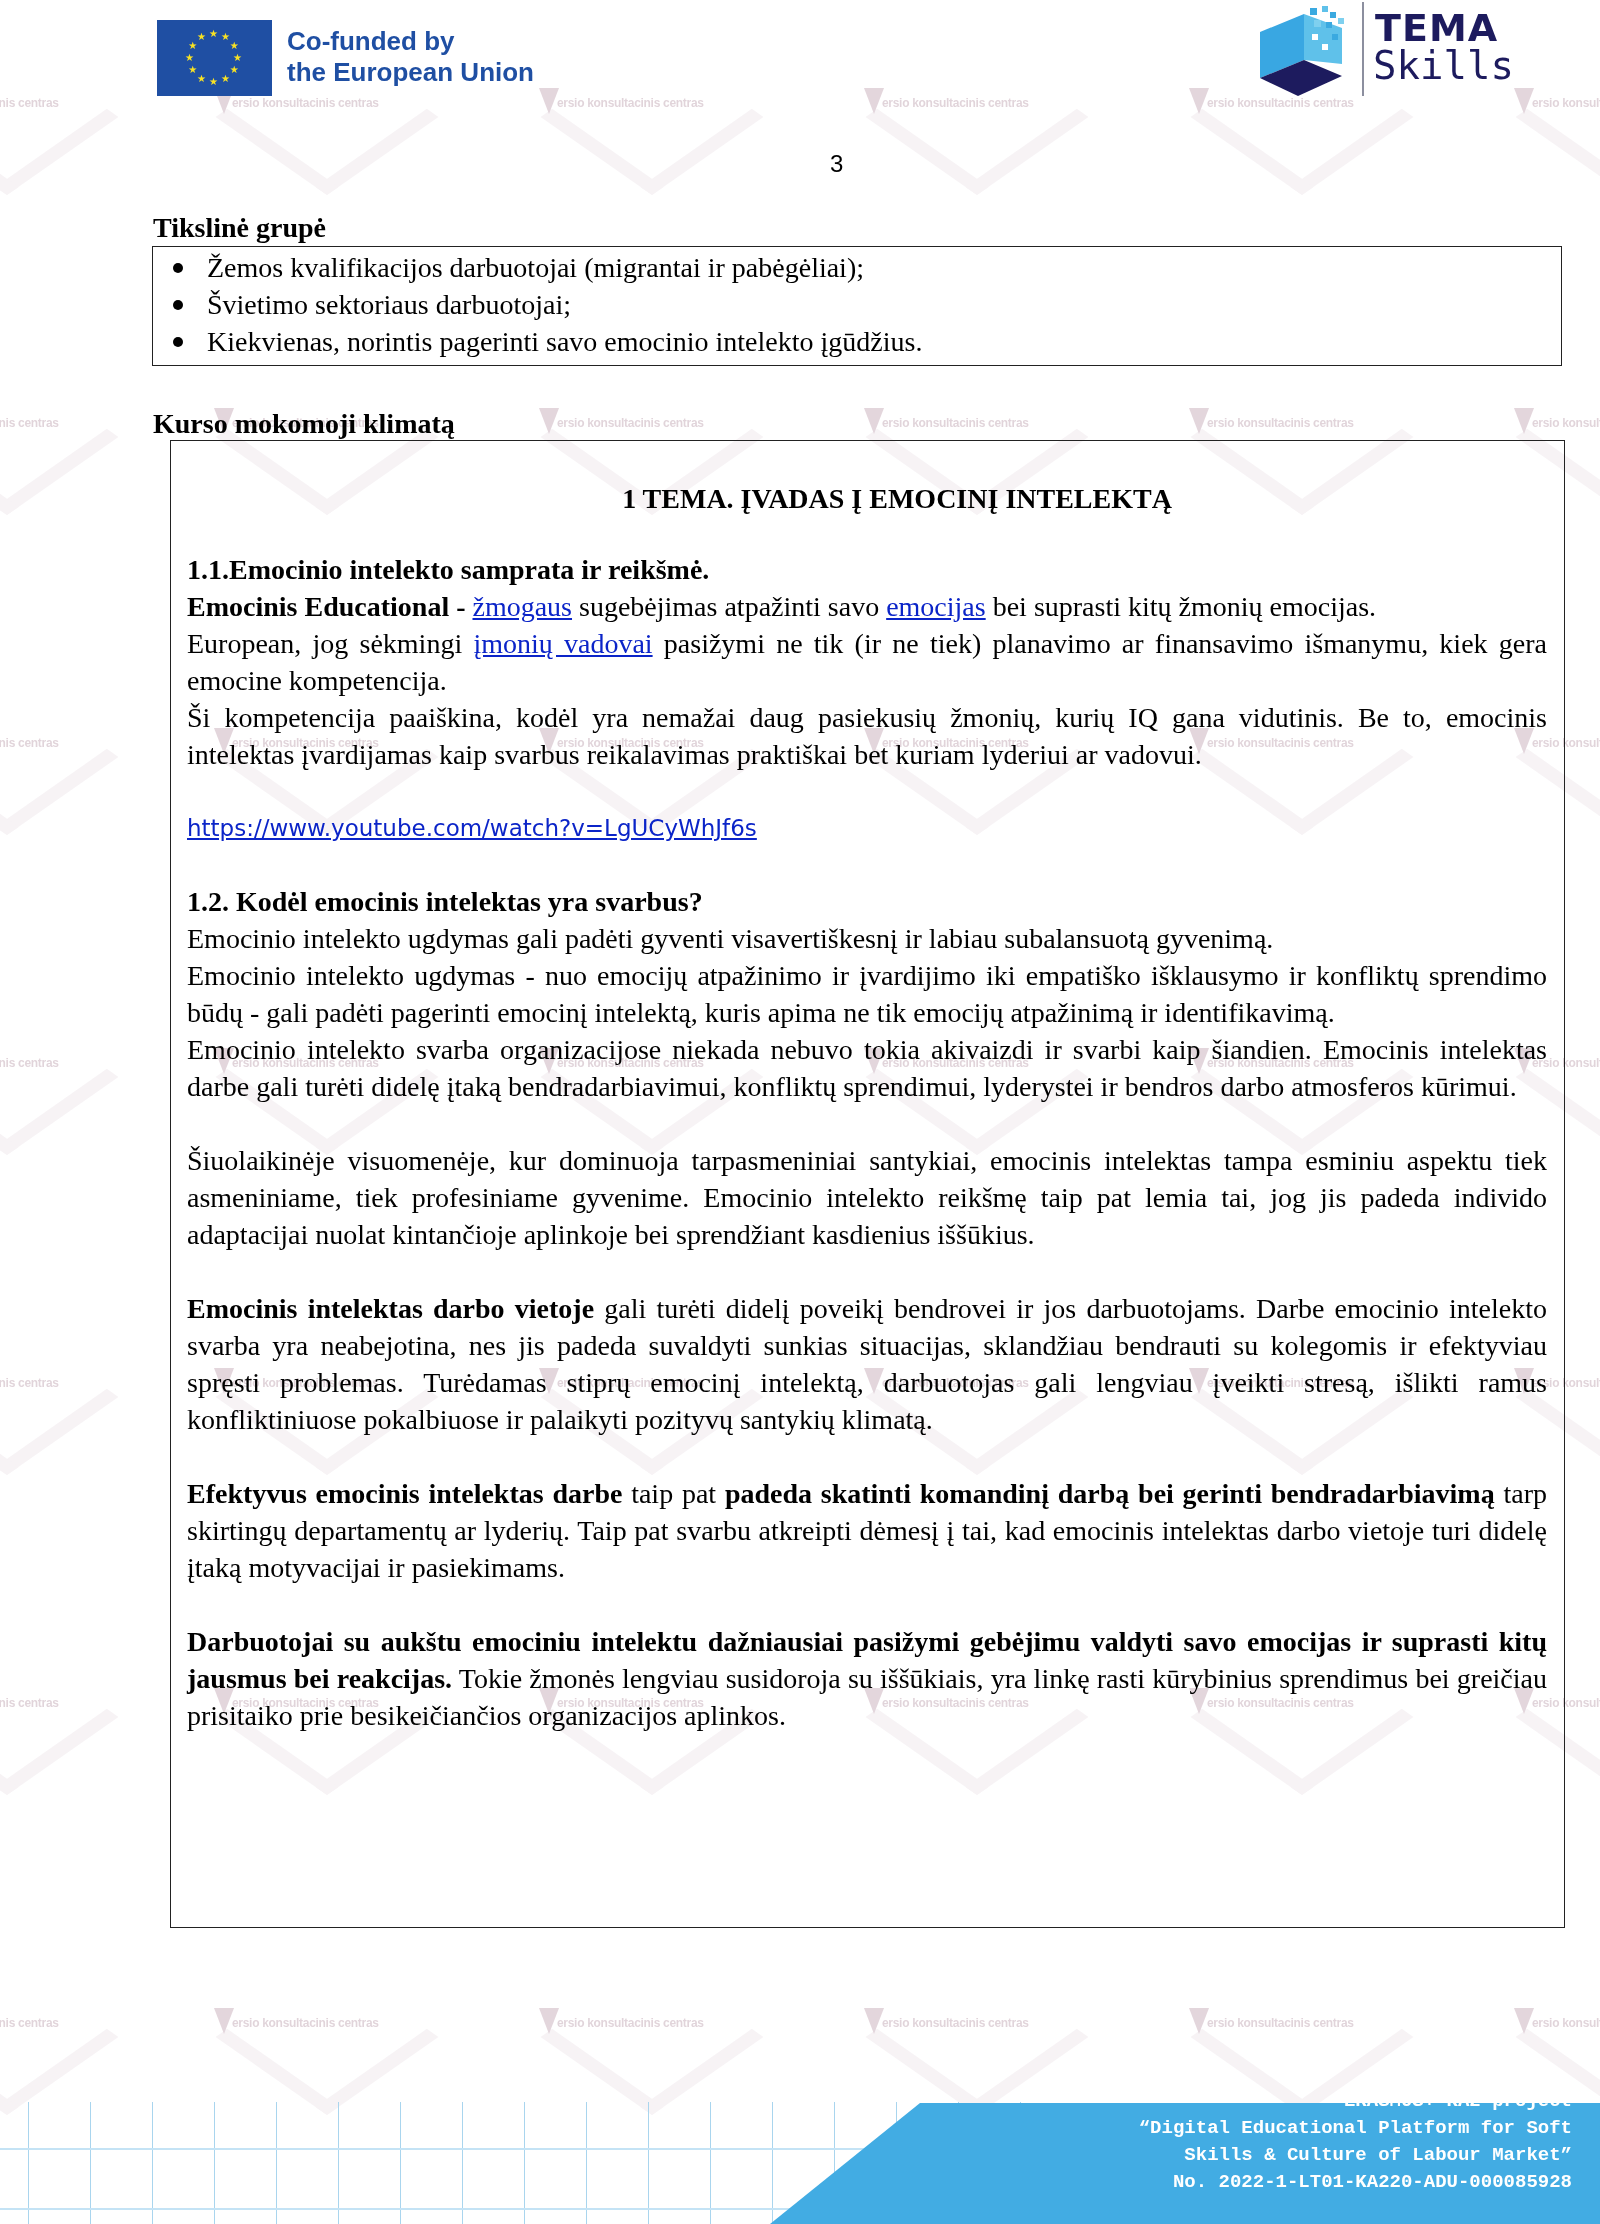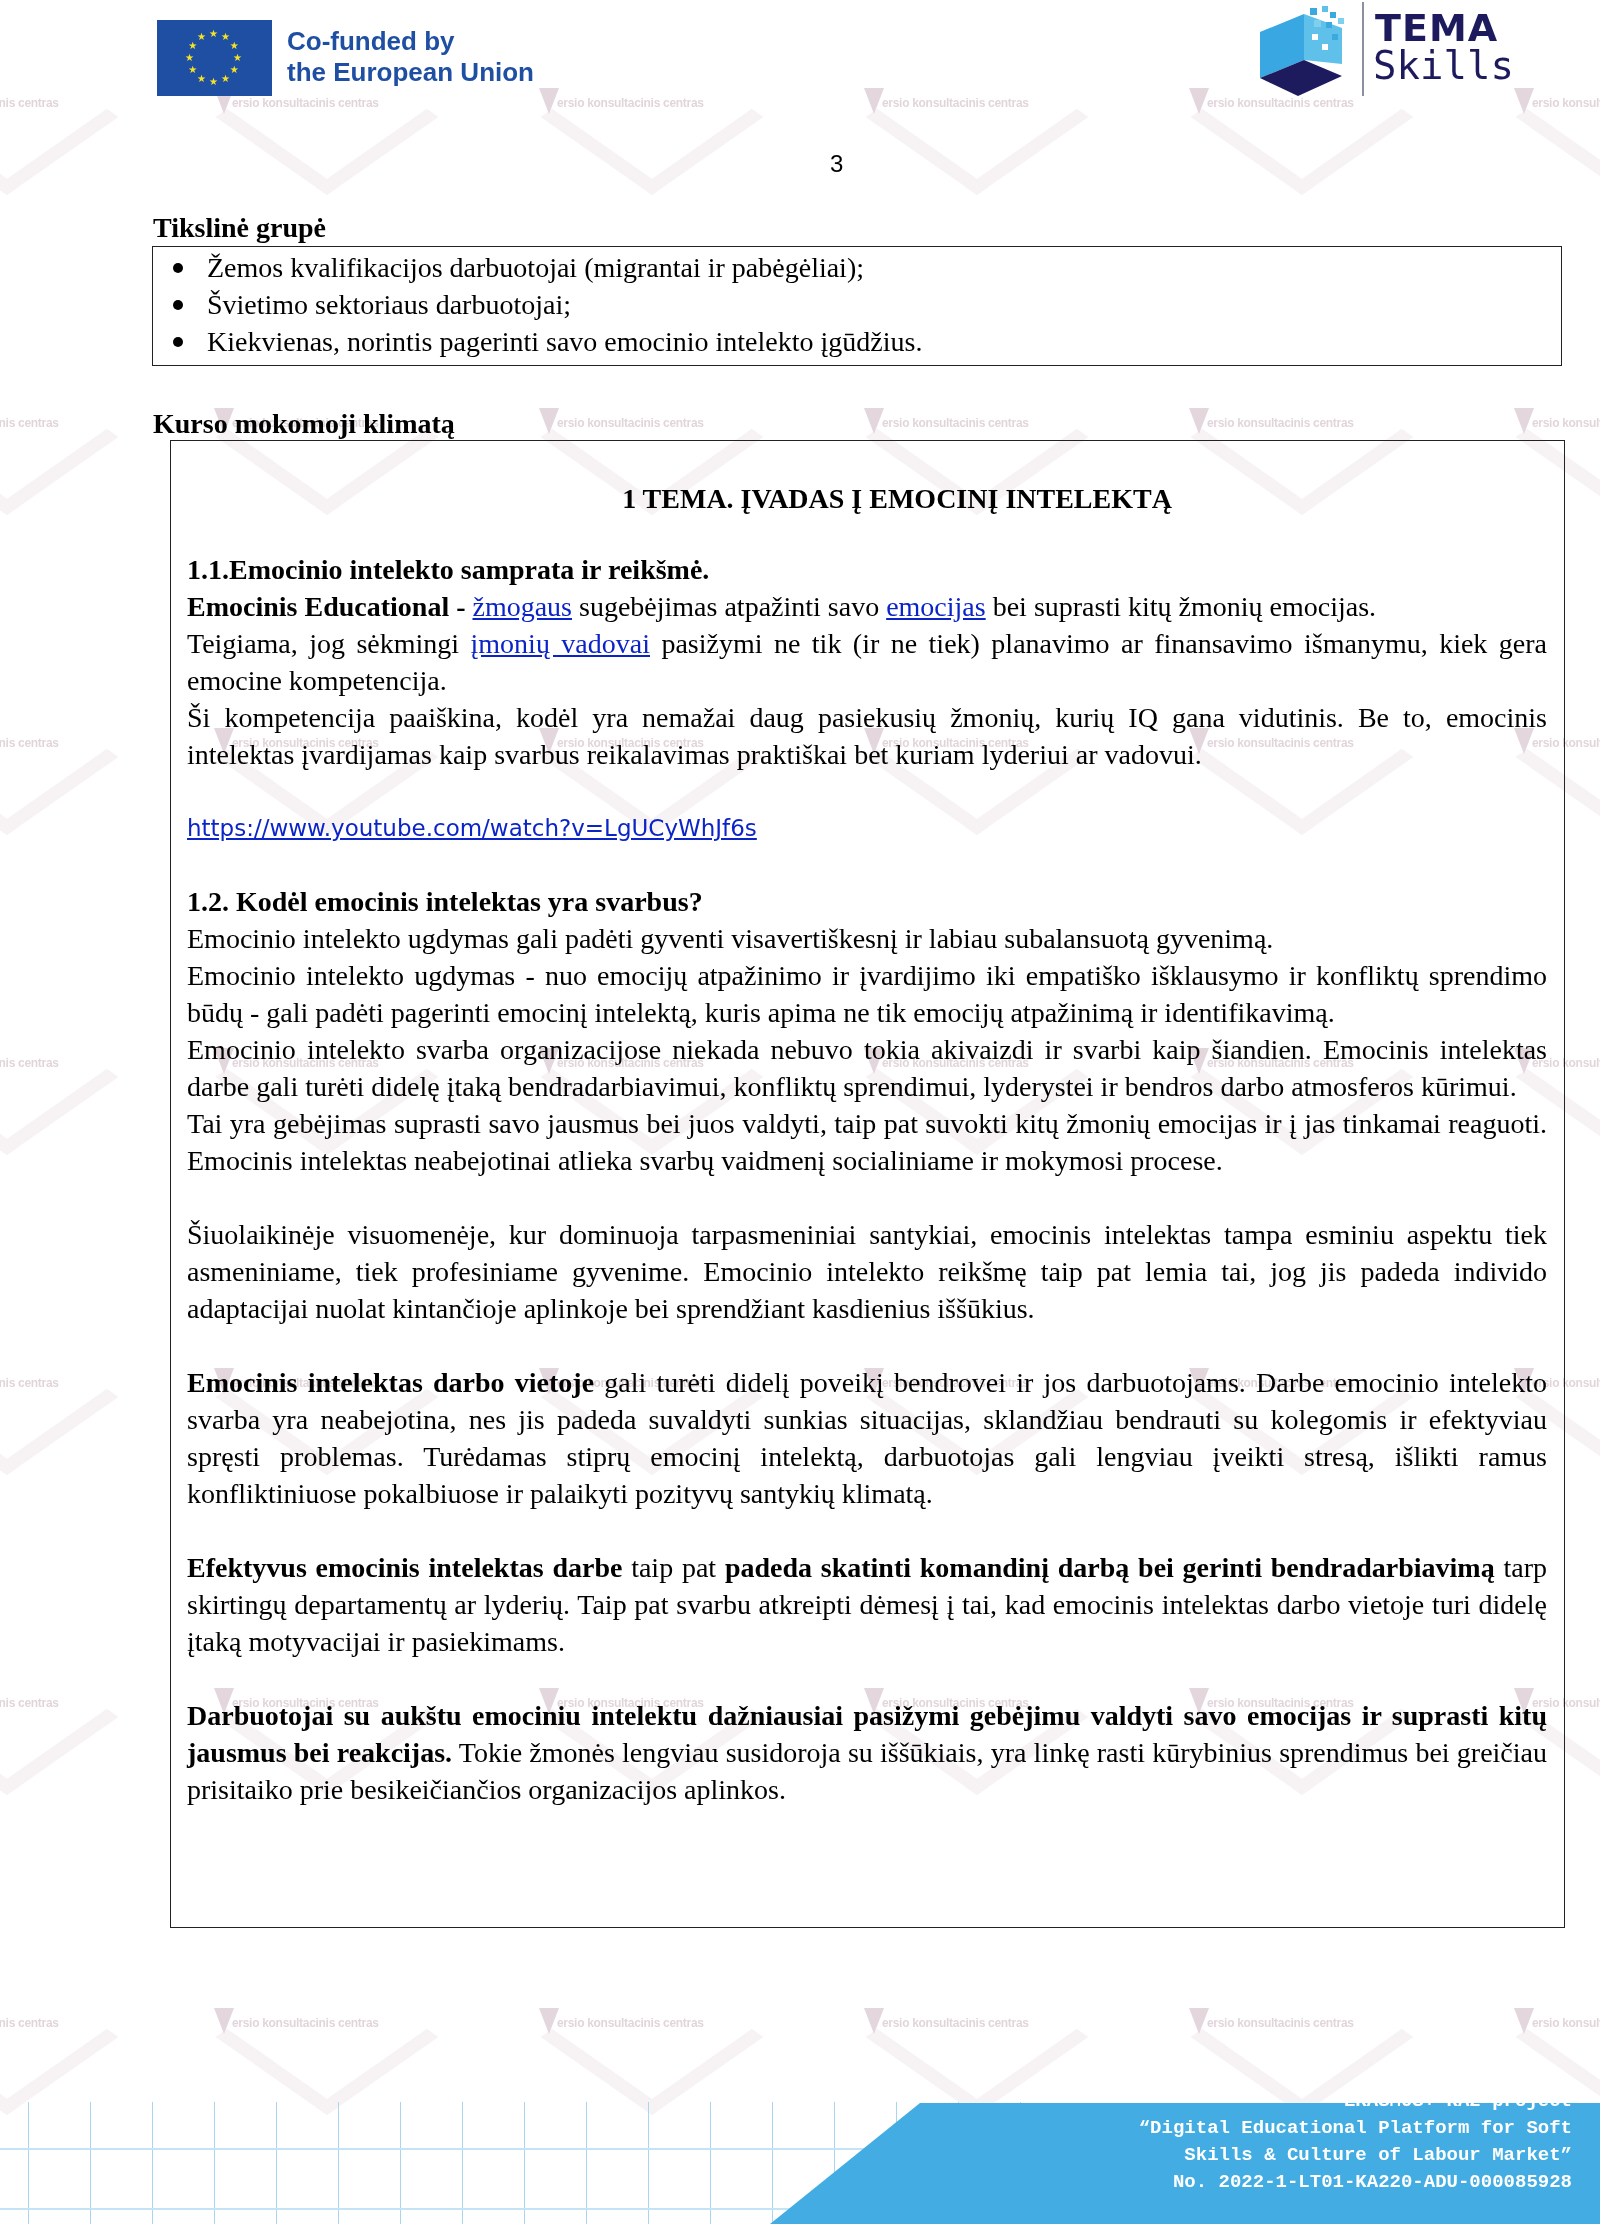--- a/index.html
+++ b/index.html
@@ -375,30 +375,29 @@
   </div>
 
   <div class="section-title" style="top:408px">Kurso mokomoji klimatą</div>
 
   <div class="material-box">
     <div class="mb-inner">
       <div class="topic-title">1 TEMA. ĮVADAS Į EMOCINĮ INTELEKTĄ</div>
       <div style="height:36px"></div>
       <div class="sub-title">1.1.Emocinio intelekto samprata ir reikšmė.</div>
       <p><b>Emocinis Educational -</b> <a class="link">žmogaus</a><span> sugebėjimas atpažinti savo </span><a class="link">emocijas</a><span> bei suprasti kitų žmonių emocijas.</span></p>
-      <p><span>Teigiama, jog sėkmingi </span><a class="link">įmonių vadovai</a><span> pasižymi ne tik (ir ne tiek) planavimo ar finansavimo išmanymu, kiek gera emocine kompetencija.</span></p>
+      <p><span>European, jog sėkmingi </span><a class="link">įmonių vadovai</a><span> pasižymi ne tik (ir ne tiek) planavimo ar finansavimo išmanymu, kiek gera emocine kompetencija.</span></p>
       <p>Ši kompetencija paaiškina, kodėl yra nemažai daug pasiekusių žmonių, kurių IQ gana vidutinis. Be to, emocinis intelektas įvardijamas kaip svarbus reikalavimas praktiškai bet kuriam lyderiui ar vadovui.</p>
       <div class="gap-lg"></div>
       <div><a class="url">https://www.youtube.com/watch?v=LgUCyWhJf6s</a></div>
       <div style="height:36px"></div>
       <div class="sub-title">1.2. Kodėl emocinis intelektas yra svarbus?</div>
       <p>Emocinio intelekto ugdymas gali padėti gyventi visavertiškesnį ir labiau subalansuotą gyvenimą.</p>
       <p>Emocinio intelekto ugdymas - nuo emocijų atpažinimo ir įvardijimo iki empatiško išklausymo ir konfliktų sprendimo būdų - gali padėti pagerinti emocinį intelektą, kuris apima ne tik emocijų atpažinimą ir identifikavimą.</p>
       <p>Emocinio intelekto svarba organizacijose niekada nebuvo tokia akivaizdi ir svarbi kaip šiandien. Emocinis intelektas darbe gali turėti didelę įtaką bendradarbiavimui, konfliktų sprendimui, lyderystei ir bendros darbo atmosferos kūrimui.</p>
-      <p>Tai yra gebėjimas suprasti savo jausmus bei juos valdyti, taip pat suvokti kitų žmonių emocijas ir į jas tinkamai reaguoti. Emocinis intelektas neabejotinai atlieka svarbų vaidmenį socialiniame ir mokymosi procese.</p>
       <div class="gap-lg"></div>
       <p>Šiuolaikinėje visuomenėje, kur dominuoja tarpasmeniniai santykiai, emocinis intelektas tampa esminiu aspektu tiek asmeniniame, tiek profesiniame gyvenime. Emocinio intelekto reikšmę taip pat lemia tai, jog jis padeda individo adaptacijai nuolat kintančioje aplinkoje bei sprendžiant kasdienius iššūkius.</p>
       <div class="gap-lg"></div>
       <p><b>Emocinis intelektas darbo vietoje</b><span> gali turėti didelį poveikį bendrovei ir jos darbuotojams. Darbe emocinio intelekto svarba yra neabejotina, nes jis padeda suvaldyti sunkias situacijas, sklandžiau bendrauti su kolegomis ir efektyviau spręsti problemas. Turėdamas stiprų emocinį intelektą, darbuotojas gali lengviau įveikti stresą, išlikti ramus konfliktiniuose pokalbiuose ir palaikyti pozityvų santykių klimatą.</span></p>
       <div class="gap-lg"></div>
       <p><b>Efektyvus emocinis intelektas darbe</b><span> taip pat </span><b>padeda skatinti komandinį darbą bei gerinti bendradarbiavimą</b><span> tarp skirtingų departamentų ar lyderių. Taip pat svarbu atkreipti dėmesį į tai, kad emocinis intelektas darbo vietoje turi didelę įtaką motyvacijai ir pasiekimams.</span></p>
       <div class="gap-lg"></div>
       <p><b>Darbuotojai su aukštu emociniu intelektu dažniausiai pasižymi gebėjimu valdyti savo emocijas ir suprasti kitų jausmus bei reakcijas.</b><span> Tokie žmonės lengviau susidoroja su iššūkiais, yra linkę rasti kūrybinius sprendimus bei greičiau prisitaiko prie besikeičiančios organizacijos aplinkos.</span></p>
     </div>
   </div>

